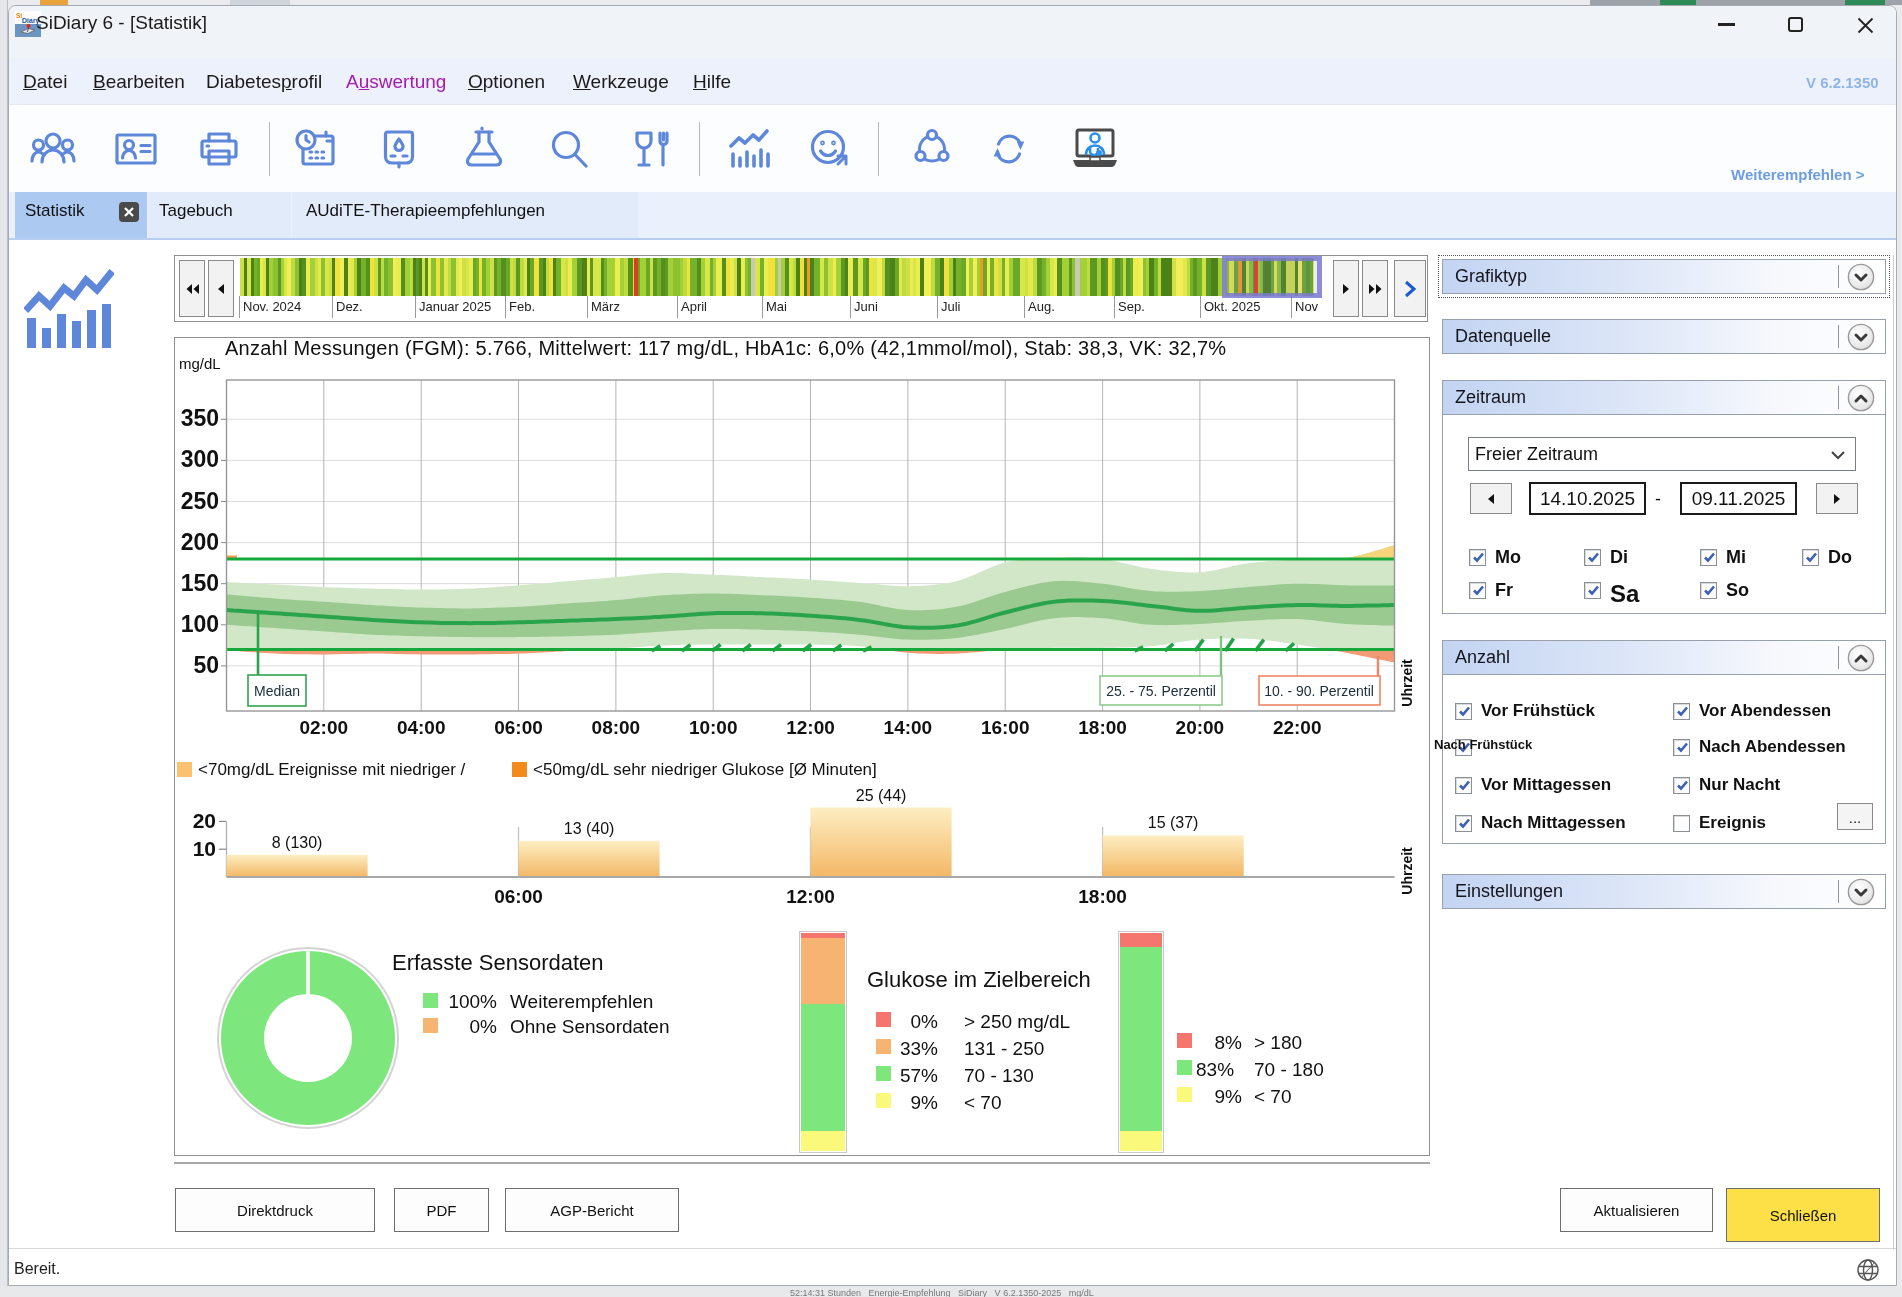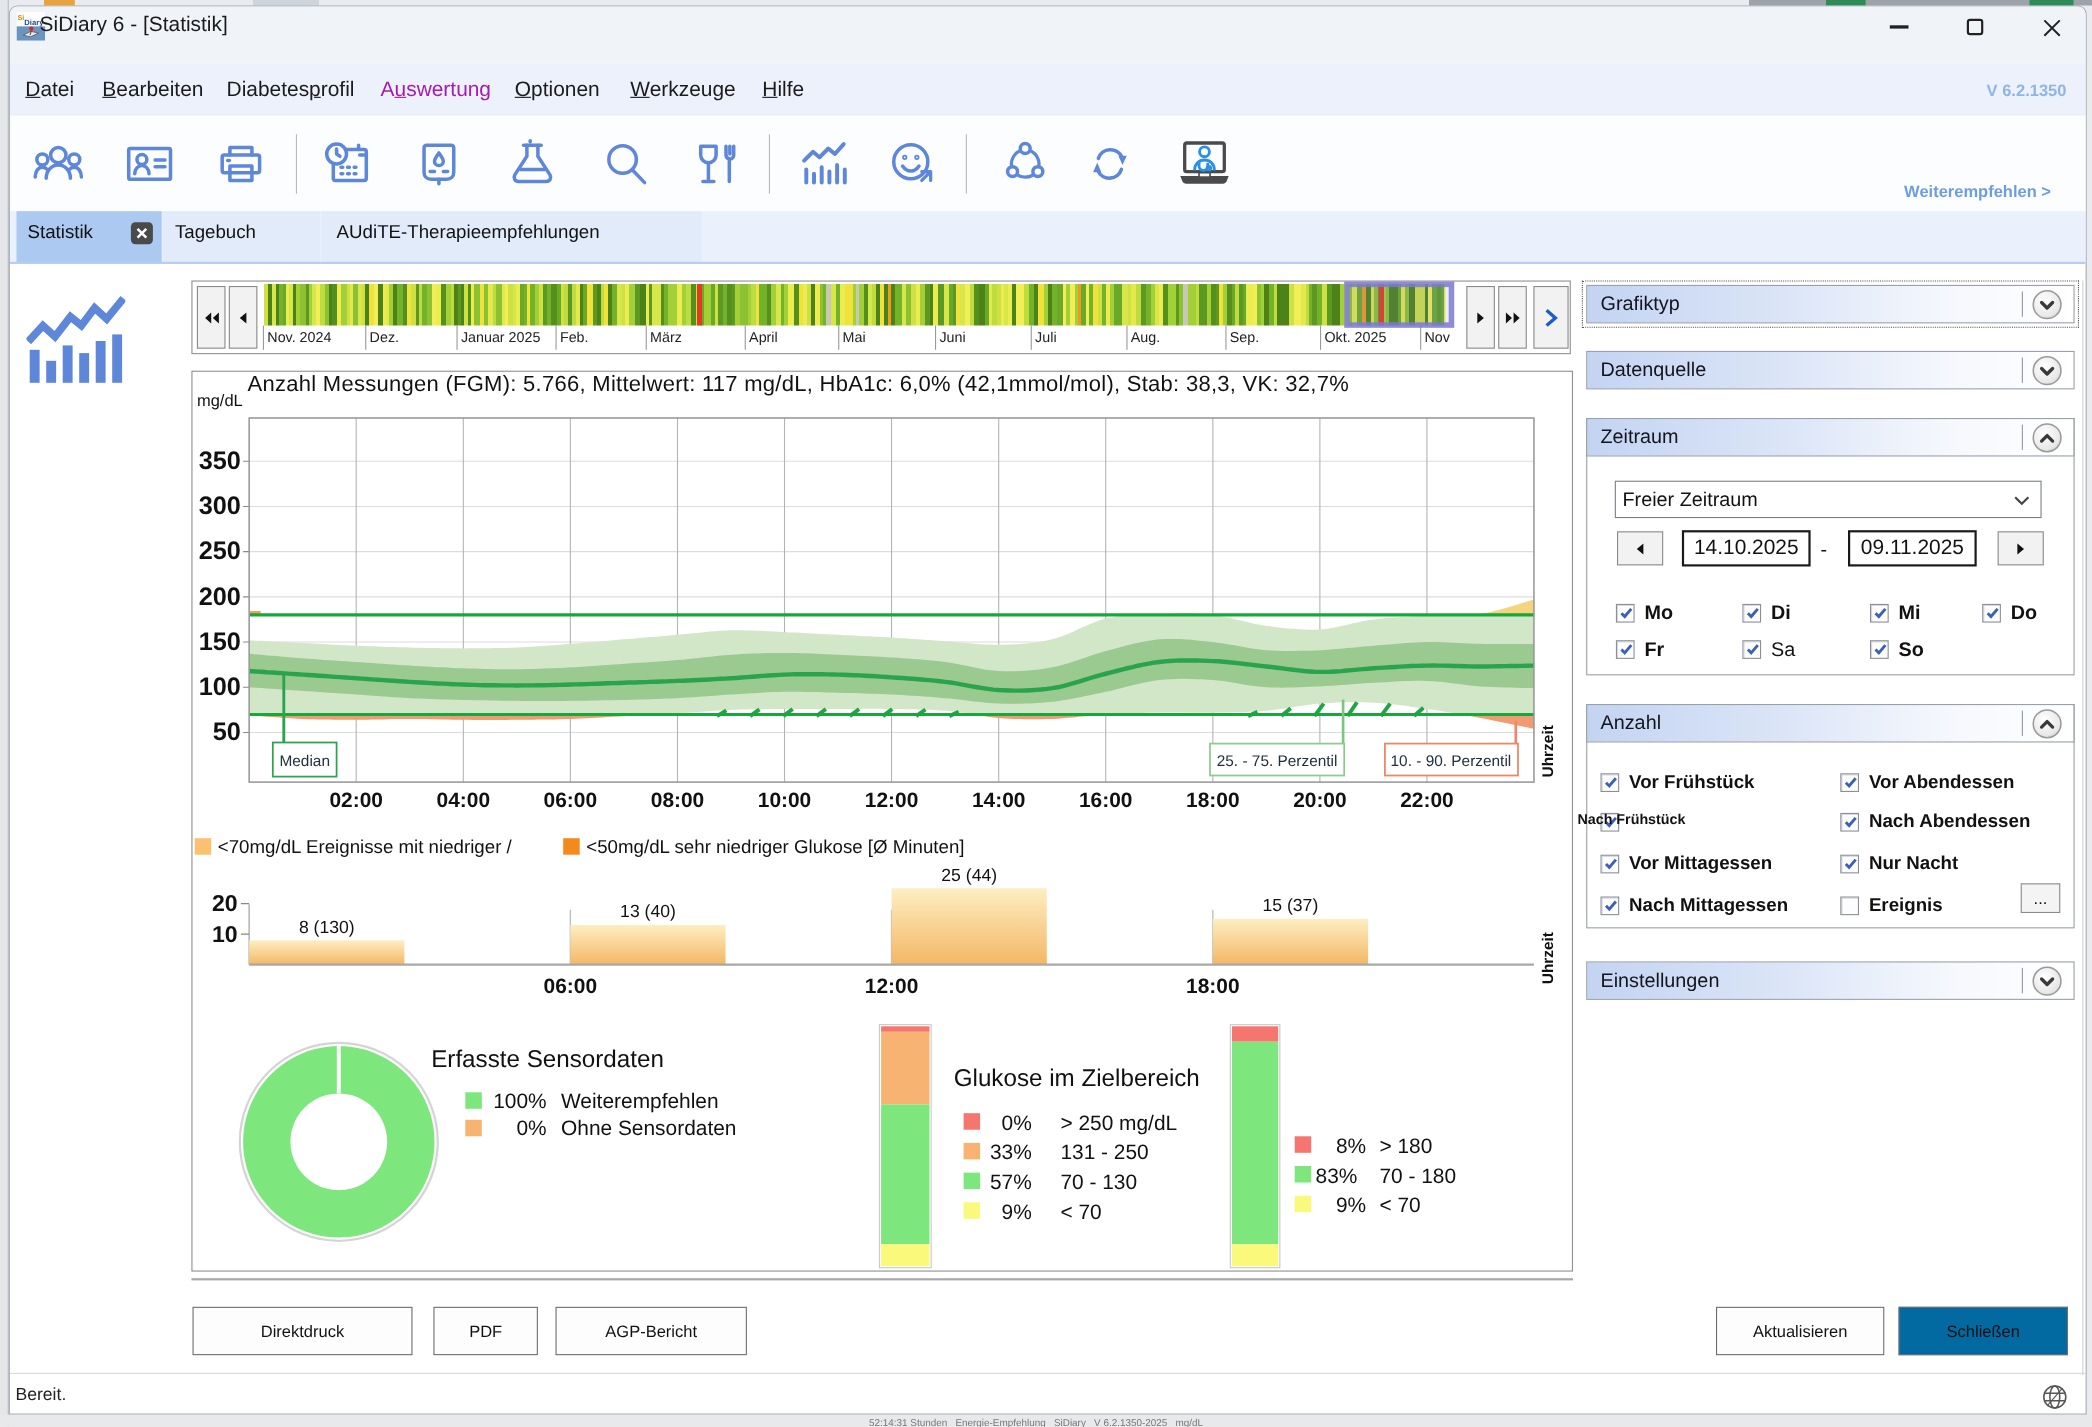--- a/index.html
+++ b/index.html
@@ -650,21 +650,21 @@
 <div class="abs" style="left:801px;top:1131px;width:44px;height:20px;background:#fbf97b"></div>
 <div class="abs" style="left:1118px;top:931px;width:46px;height:222px;background:#fff;border:1px solid #c9c9c9"></div>
 <div class="abs" style="left:1120px;top:933px;width:42px;height:14px;background:#f4766e"></div>
 <div class="abs" style="left:1120px;top:947px;width:42px;height:184px;background:#7de77d"></div>
 <div class="abs" style="left:1120px;top:1131px;width:42px;height:20px;background:#fbf97b"></div>
 <div class="abs" style="left:174px;top:1162px;width:1256px;height:2px;background:#a8a8a8"></div>
 <div class="abs" style="left:175px;top:1188px;width:200px;height:44px;background:#fdfdfd;border:1px solid #6e6e6e;display:flex;align-items:center;justify-content:center;font-size:15px;color:#111">Direktdruck</div>
 <div class="abs" style="left:394px;top:1188px;width:95px;height:44px;background:#fdfdfd;border:1px solid #6e6e6e;display:flex;align-items:center;justify-content:center;font-size:15px;color:#111">PDF</div>
 <div class="abs" style="left:505px;top:1188px;width:174px;height:44px;background:#fdfdfd;border:1px solid #6e6e6e;display:flex;align-items:center;justify-content:center;font-size:15px;color:#111">AGP-Bericht</div>
 <div class="abs" style="left:1560px;top:1188px;width:153px;height:44px;background:#fdfdfd;border:1px solid #6e6e6e;display:flex;align-items:center;justify-content:center;font-size:15px;color:#111">Aktualisieren</div>
-<div class="abs" style="left:1726px;top:1188px;width:154px;height:44px;background:#0369a1;border:1px solid #6e6e6e;display:flex;align-items:center;justify-content:center;font-size:15px;color:#111">Schließen</div>
+<div class="abs" style="left:1726px;top:1188px;width:154px;height:54px;background:#fde047;border:1px solid #6e6e6e;display:flex;align-items:center;justify-content:center;font-size:15px;color:#111">Schließen</div>
 <div class="abs" style="left:9px;top:1248px;width:1887px;height:1px;background:#d8d8d8"></div>
 <div class="abs" style="left:14px;top:1260px;font-size:16px;color:#222">Bereit.</div>
 <svg width="26" height="26" class="abs" style="left:1855px;top:1257px" fill="none" stroke="#555" stroke-width="1.4">
     <circle cx="13" cy="13" r="10"></circle>
     <ellipse cx="13" cy="13" rx="4.5" ry="10"></ellipse>
     <path d="M3.5 9.5 h19 M3.5 16.5 h19"></path>
     <path d="M6 21 l14 -16" stroke-width="1"></path>
   </svg>
 <div class="abs" style="left:1438px;top:255px;width:452px;height:43px;border:1px dotted #555"></div>
 <div style="position:absolute;left:1442px;top:259px;width:444px;height:35px;background:linear-gradient(to right,#c3d4f2 0%,#dbe5f7 40%,#f6f8fd 75%,#ffffff 100%);border:1px solid #98a0ac"></div>
@@ -750,21 +750,21 @@
 <div class="abs" style="left:1828px;top:547px;font-size:18px;font-weight:bold;color:#111">Do</div>
 <div style="position:absolute;left:1469px;top:582px;width:17px;height:17px;background:#fdfdfd;border:1px solid #8a8f98;box-shadow:inset 1px 1px 0 #d8dade"></div>
 <svg width="15" height="15" style="position:absolute;left:1471px;top:583px" fill="none">
     <path d="M3 7.5 L6 10.5 L12 3.5" stroke="#3d5fb5" stroke-width="2.6"></path>
   </svg>
 <div class="abs" style="left:1495px;top:580px;font-size:18px;font-weight:bold;color:#111">Fr</div>
 <div style="position:absolute;left:1584px;top:582px;width:17px;height:17px;background:#fdfdfd;border:1px solid #8a8f98;box-shadow:inset 1px 1px 0 #d8dade"></div>
 <svg width="15" height="15" style="position:absolute;left:1586px;top:583px" fill="none">
     <path d="M3 7.5 L6 10.5 L12 3.5" stroke="#3d5fb5" stroke-width="2.6"></path>
   </svg>
-<div class="abs" style="left:1610px;top:580px;font-size:18px;font-weight:normal;color:#111">Sa</div>
+<div class="abs" style="left:1610px;top:580px;font-size:24px;font-weight:bold;color:#111">Sa</div>
 <div style="position:absolute;left:1700px;top:582px;width:17px;height:17px;background:#fdfdfd;border:1px solid #8a8f98;box-shadow:inset 1px 1px 0 #d8dade"></div>
 <svg width="15" height="15" style="position:absolute;left:1702px;top:583px" fill="none">
     <path d="M3 7.5 L6 10.5 L12 3.5" stroke="#3d5fb5" stroke-width="2.6"></path>
   </svg>
 <div class="abs" style="left:1726px;top:580px;font-size:18px;font-weight:bold;color:#111">So</div>
 <div class="abs" style="left:1442px;top:640px;width:444px;height:204px;background:#fff;border:1px solid #98a0ac"></div>
 <div style="position:absolute;left:1442px;top:640px;width:444px;height:35px;background:linear-gradient(to right,#c3d4f2 0%,#dbe5f7 40%,#f6f8fd 75%,#ffffff 100%);border:1px solid #98a0ac"></div>
 <div style="position:absolute;left:1455px;top:647px;font-size:18px;color:#14141c">Anzahl</div>
 <div style="position:absolute;left:1838px;top:646px;width:1px;height:23px;background:#8c96a8"></div>
 <svg width="28" height="28" style="position:absolute;left:1847px;top:644px">

